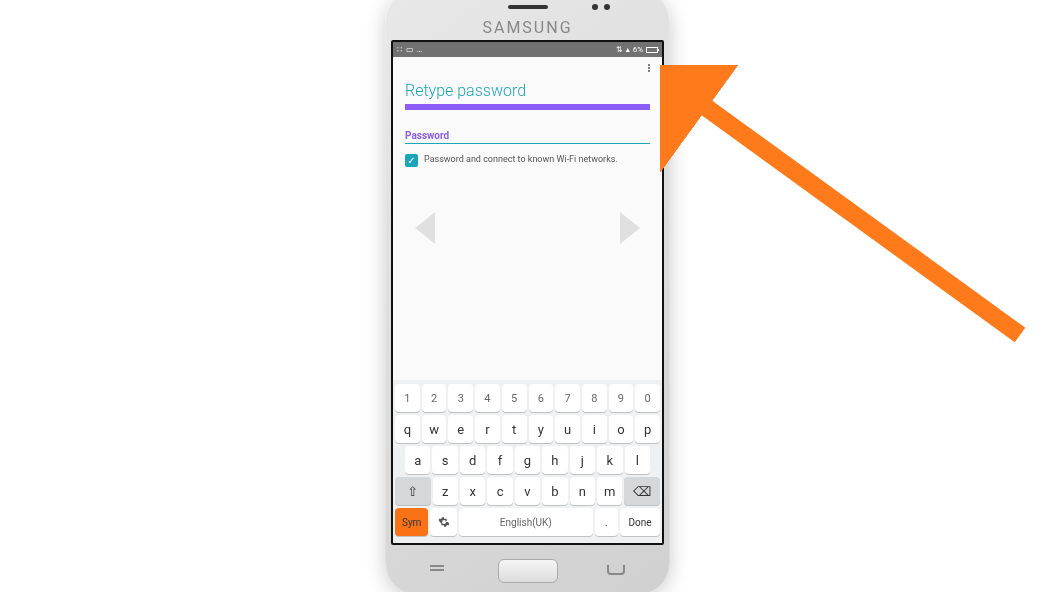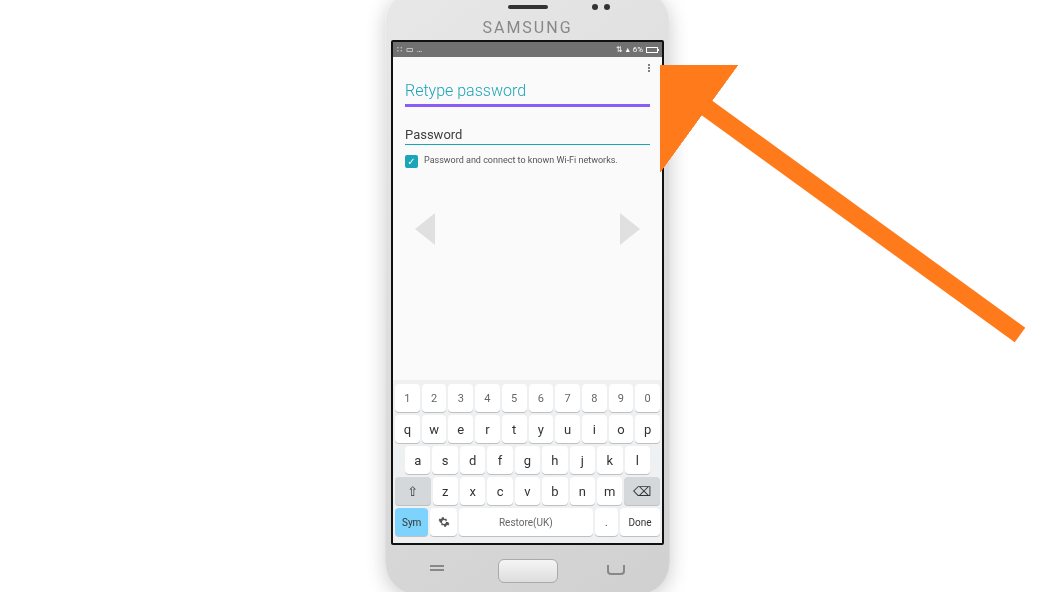--- a/index.html
+++ b/index.html
@@ -151,27 +151,28 @@
     }
     .content {
       flex: 1;
       padding: 6px 12px;
     }
     .title {
       color: #1aa5b8;
       font-size: 16px;
       font-weight: 300;
       padding-bottom: 4px;
-      border-bottom: 3px solid #8b5cf6;
+      border-bottom: 6px solid #8b5cf6;
       margin-bottom: 20px;
     }
     .field-label {
-      color: #404040;
-      font-size: 13px;
+      color: #8b5cf6;
+      font-size: 10px;
       padding-bottom: 2px;
+      font-weight: bold;
     }
     .field-underline {
       border-bottom: 1px solid #1aa5b8;
       margin-bottom: 10px;
     }
     .checkbox-row {
       display: flex;
       align-items: flex-start;
       gap: 6px;
       font-size: 9px;
@@ -222,21 +223,21 @@
       align-items: center;
       justify-content: center;
       font-size: 13px;
       color: #333;
       flex: 1;
     }
     .key-num { font-size: 11px; color: #666; }
     .key-shift, .key-back { flex: 1.4; background: #d5d8db; }
     .kb-bottom .key { font-size: 10px; }
     .key-space { flex: 4; font-size: 10px; color: #666; }
-    .key-sym { flex: 1; font-size: 10px; background: #7dd3fc; }
+    .key-sym { flex: 1; font-size: 10px; background: #f97316; }
     .key-gear { flex: 0.8; background: #fff; }
     .key-dot { flex: 0.7; }
     .key-done { flex: 1.2; font-size: 11px; }
     .gear-svg { width: 12px; height: 12px; }
     
     .pointer-arrow {
       position: absolute;
       left: 660px;
       top: 65px;
       pointer-events: none;
@@ -341,21 +342,21 @@
         <div class="key">m</div>
         <div class="key key-back">⌫</div>
       </div>
       <div class="kb-row kb-bottom">
         <div class="key key-sym">Sym</div>
         <div class="key key-gear">
           <svg class="gear-svg" viewBox="0 0 24 24" fill="#555">
               <path d="M12 8a4 4 0 100 8 4 4 0 000-8zm9 4c0 .7-.1 1.3-.2 2l2 1.6-2 3.4-2.4-1a8 8 0 01-1.7 1l-.4 2.6h-4l-.4-2.6a8 8 0 01-1.7-1l-2.4 1-2-3.4 2-1.6A8 8 0 013 12c0-.7.1-1.3.2-2l-2-1.6 2-3.4 2.4 1a8 8 0 011.7-1L7.7 2.4h4l.4 2.6c.6.3 1.2.6 1.7 1l2.4-1 2 3.4-2 1.6c.1.7.2 1.3.2 2z"></path>
             </svg>
         </div>
-        <div class="key key-space">Restore(UK)</div>
+        <div class="key key-space">English(UK)</div>
         <div class="key key-dot">.</div>
         <div class="key key-done">Done</div>
       </div>
     </div>
 
   </div>
 
   <div class="recent-cap">
     <span></span>
       <span></span>

